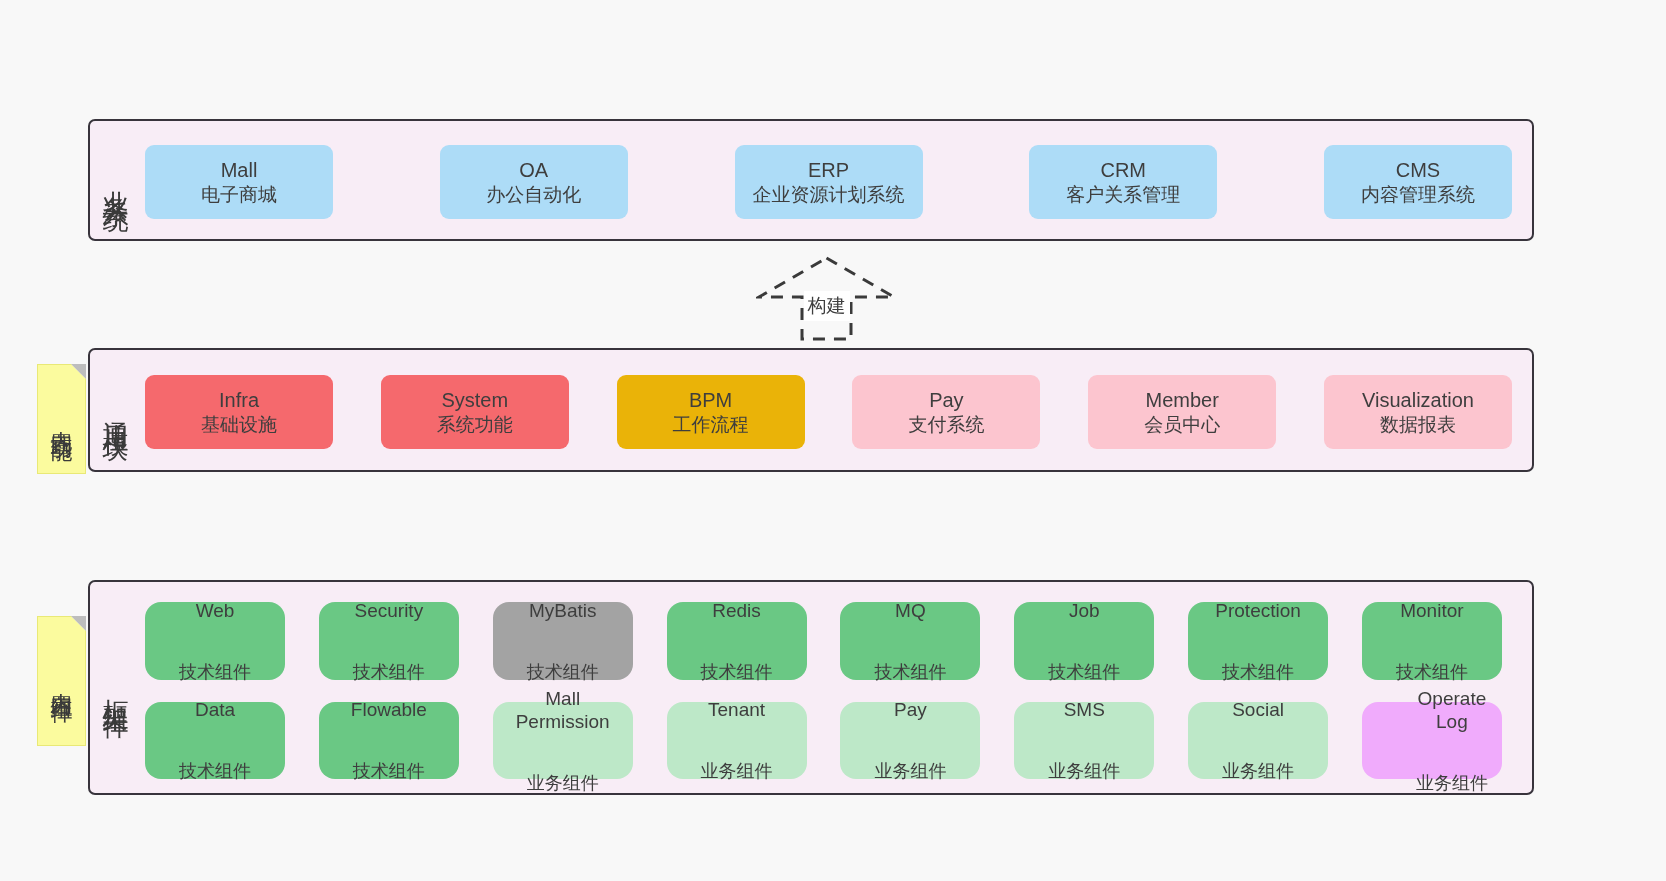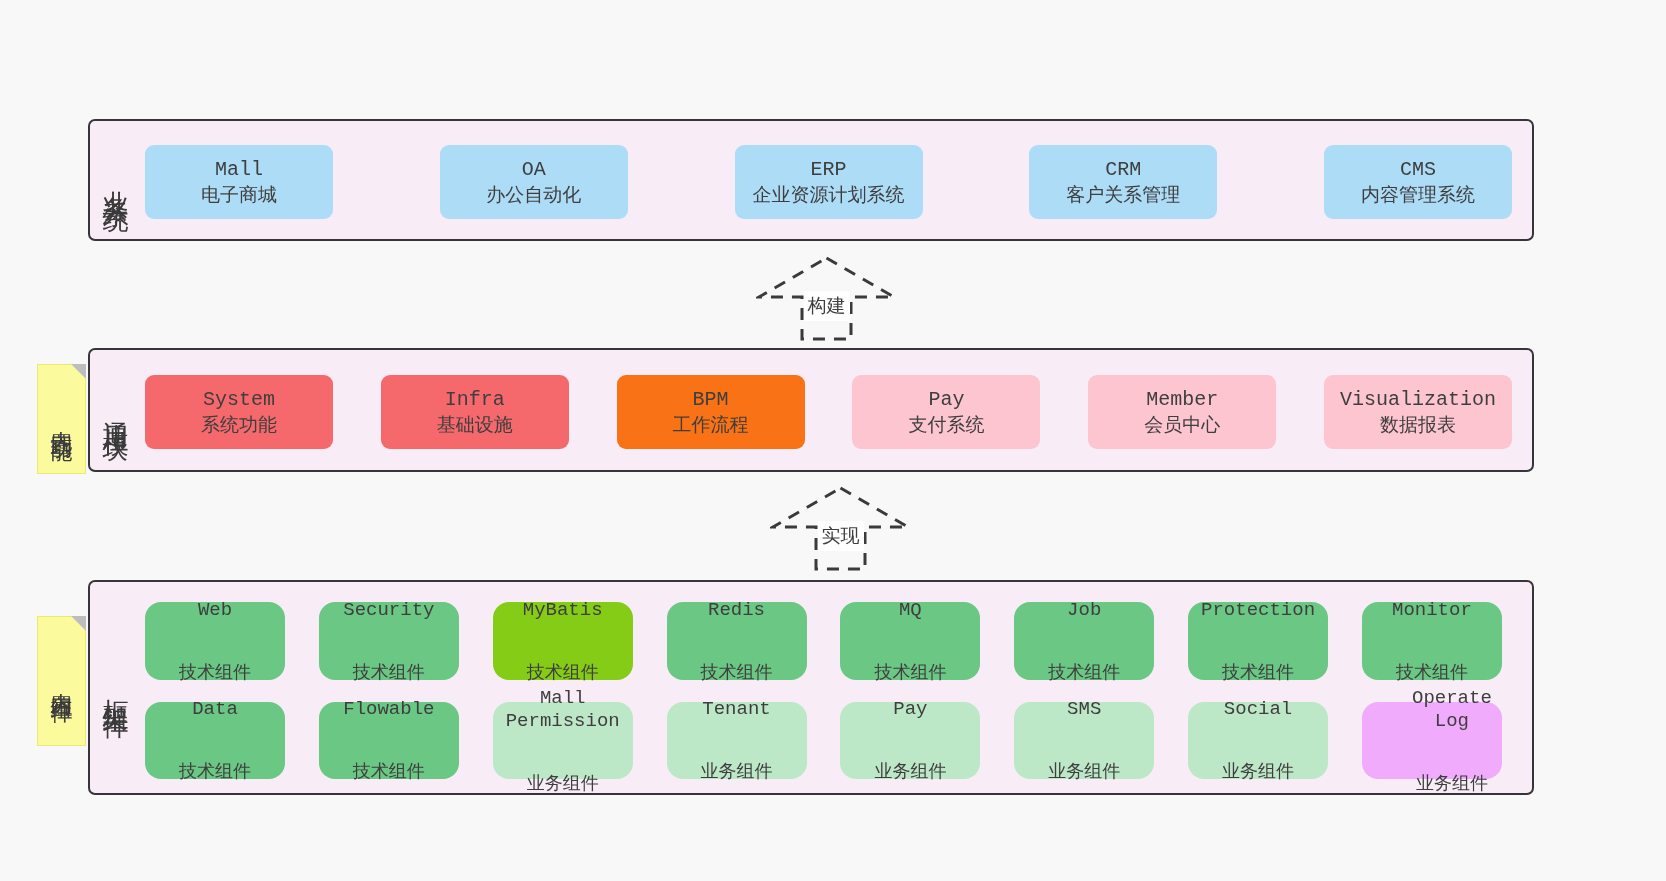--- a/index.html
+++ b/index.html
@@ -16,21 +16,21 @@
   .band-label{position:absolute;left:13px;top:50%;transform:translateY(-50%);
         writing-mode:vertical-rl;text-orientation:upright;
         font-size:26px;letter-spacing:5px;color:#3a3a3a;line-height:1;}
 
   
   .box-row{position:absolute;left:55px;right:20px;top:24px;height:74px;
         display:flex;justify-content:space-between;}
   .band-2 .box-row{top:25px;}
   .box{width:188px;height:74px;border-radius:9px;display:flex;flex-direction:column;
         align-items:center;justify-content:center;text-align:center;box-sizing:border-box;}
-  .box .name{font-size:20px;color:#3e3e3e;line-height:1.3;font-family:Liberation Mono, monospace;}
+  .box .name{font-size:20px;color:#3e3e3e;line-height:1.3;}
   .box .sub{font-size:19px;color:#3e3e3e;line-height:1.3;}
 
   
   .grid-row{position:absolute;left:55px;right:30px;display:flex;justify-content:space-between;}
   .grid-row-1{top:20px;height:78px;}
   .grid-row-2{top:120px;height:77px;}
   .grid-row .box{width:140px;height:100%;border-radius:16px;gap:38px;}
   .grid-row .box .name{font-size:19px;line-height:1.25;padding:0 4px;}
   .grid-row .box .sub{font-size:18px;line-height:1.25;}
 
@@ -94,70 +94,64 @@
 
   <div class="note note-1">
     <span class="note-text">内置功能</span>
   </div>
   <div class="note-fold" style="left:71px;top:364px;right:auto;"></div>
 
   <div class="band band-2">
     <div class="band-label">通用模块</div>
     <div class="box-row">
         <div class="box" style="background: rgb(245, 105, 109);">
+          <div class="name">Infra</div>
+          <div class="sub">基础设施</div>
+        </div>
+        <div class="box" style="background: rgb(245, 105, 109);">
           <div class="name">System</div>
           <div class="sub">系统功能</div>
         </div>
-        <div class="box" style="background: rgb(245, 105, 109);">
-          <div class="name">Infra</div>
-          <div class="sub">基础设施</div>
-        </div>
-        <div class="box" style="background: #f97316; justify-content: center;">
+        <div class="box" style="background: #eab308; justify-content: center;">
           <div class="name">BPM</div>
           <div class="sub">工作流程</div>
         </div>
         <div class="box" style="background: rgb(252, 197, 207);">
           <div class="name">Pay</div>
           <div class="sub">支付系统</div>
         </div>
         <div class="box" style="background: rgb(252, 197, 207);">
           <div class="name">Member</div>
           <div class="sub">会员中心</div>
         </div>
         <div class="box" style="background: rgb(252, 197, 207);">
           <div class="name">Visualization</div>
           <div class="sub">数据报表</div>
         </div>
       </div>
   </div>
 
-  <div class="arrow arrow-2">
-    <svg width="141" height="88" viewBox="0 0 141 88">
-      <polygon points="70.5,3 138,42 95,42 95,84 46,84 46,42 3,42" fill="none" stroke="#3a3a3a" stroke-width="3" stroke-dasharray="12 9"></polygon>
-    </svg>
-    <div class="arrow-label">实现</div>
-  </div>
 
   <div class="note note-2">
     <span class="note-text">内置组件</span>
   </div>
   <div class="note-fold" style="left:71px;top:616px;right:auto;"></div>
 
   <div class="band band-3">
     <div class="band-label">框架组件</div>
     <div class="grid-row grid-row-1">
         <div class="box" style="background: rgb(106, 200, 132);">
           <div class="name">Web</div>
           <div class="sub">技术组件</div>
         </div>
         <div class="box" style="background: rgb(106, 200, 132);">
           <div class="name">Security</div>
           <div class="sub">技术组件</div>
         </div>
-        <div class="box" style="background: #84cc16;">
+        <div class="box" style="background: #a3a3a3;">
           <div class="name">MyBatis</div>
           <div class="sub">技术组件</div>
         </div>
         <div class="box" style="background: rgb(106, 200, 132);">
           <div class="name">Redis</div>
           <div class="sub">技术组件</div>
         </div>
         <div class="box" style="background: rgb(106, 200, 132);">
           <div class="name">MQ</div>
           <div class="sub">技术组件</div>

